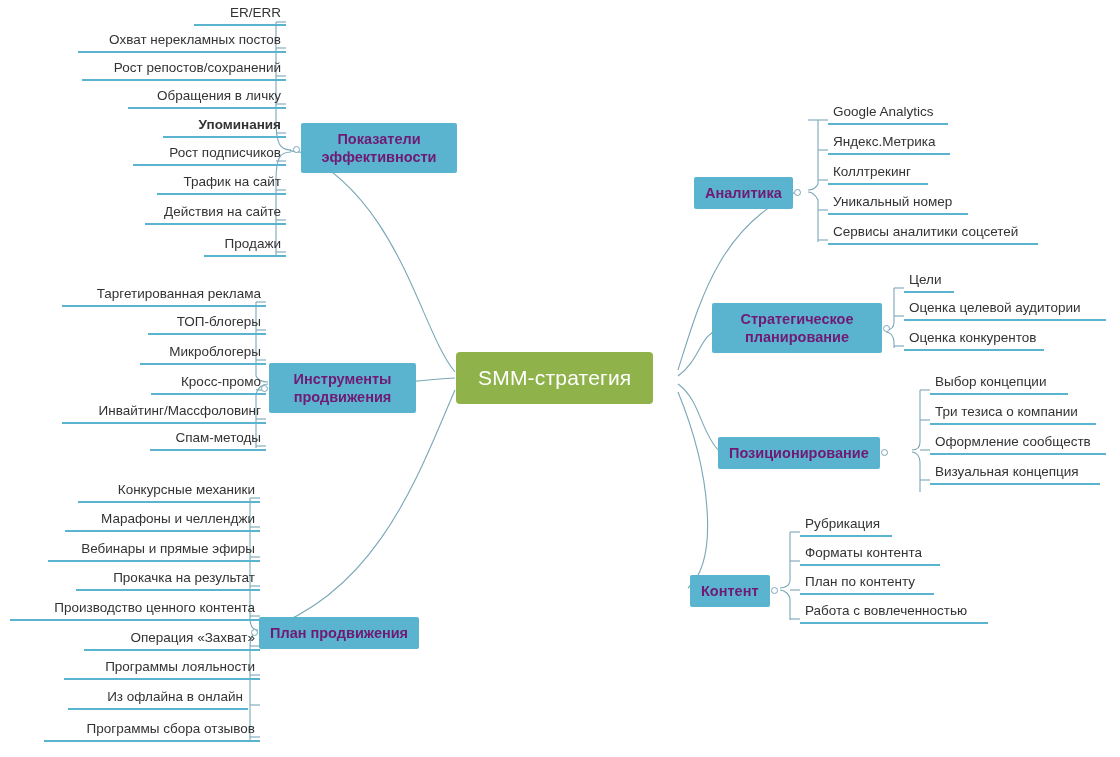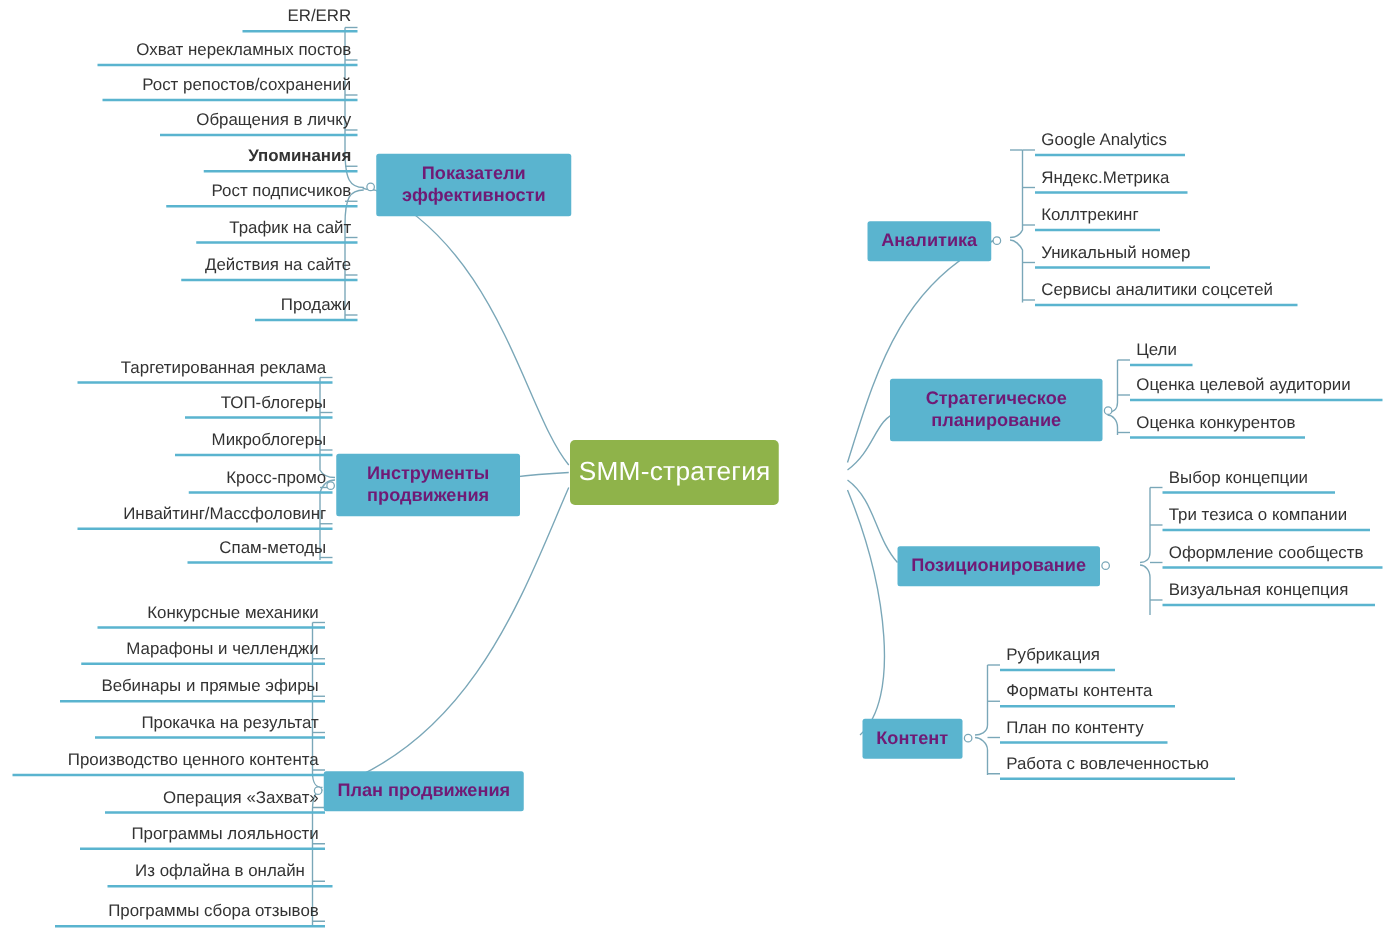--- a/index.html
+++ b/index.html
@@ -25,21 +25,21 @@
   .node {
     position: absolute;
     box-sizing: border-box;
     white-space: nowrap;
   }
   
   .root {
     background: #8fb34a;
     color: #ffffff;
     font-size: 21px;
-    padding: 14px 7px;
+    padding: 14px 22px;
     border-radius: 4px;
     letter-spacing: 0.2px;
   }
   
   .branch {
     background: #5ab4cf;
     color: #701a75;
     font-weight: bold;
     font-size: 14.5px;
     padding: 7px 11px;
@@ -188,21 +188,21 @@
     <span class="dot" style="left:-8px; top:12px;"></span>
   </div>
 
   <div class="node leaf right-align" style="left:65px; top:509px; width:195px;">Марафоны и челленджи</div>
   <div class="node leaf right-align" style="left:78px; top:480px; width:182px;">Конкурсные механики</div>
   <div class="node leaf right-align" style="left:48px; top:539px; width:212px;">Вебинары и прямые эфиры</div>
   <div class="node leaf right-align" style="left:76px; top:568px; width:184px;">Прокачка на результат</div>
   <div class="node leaf right-align" style="left:84px; top:628px; width:176px;">Операция «Захват»</div>
   <div class="node leaf right-align" style="left:10px; top:598px; width:250px;">Производство ценного контента</div>
   <div class="node leaf right-align" style="left:64px; top:657px; width:196px;">Программы лояльности</div>
-  <div class="node leaf right-align" style="left:86px; top:687px; width:180px;text-align:center;">Из офлайна в онлайн</div>
+  <div class="node leaf right-align" style="left:68px; top:687px; width:180px;">Из офлайна в онлайн</div>
   <div class="node leaf right-align" style="left:44px; top:719px; width:216px;">Программы сбора отзывов</div>
 
   <div class="node branch" style="left:694px; top:177px;">
     <div>Аналитика</div>
     <span class="dot" style="right:-8px; top:12px;"></span>
   </div>
 
   <div class="node leaf" style="left:828px; top:102px; width:120px;">Google Analytics</div>
   <div class="node leaf" style="left:828px; top:132px; width:122px;">Яндекс.Метрика</div>
   <div class="node leaf" style="left:828px; top:162px; width:100px;">Коллтрекинг</div>

